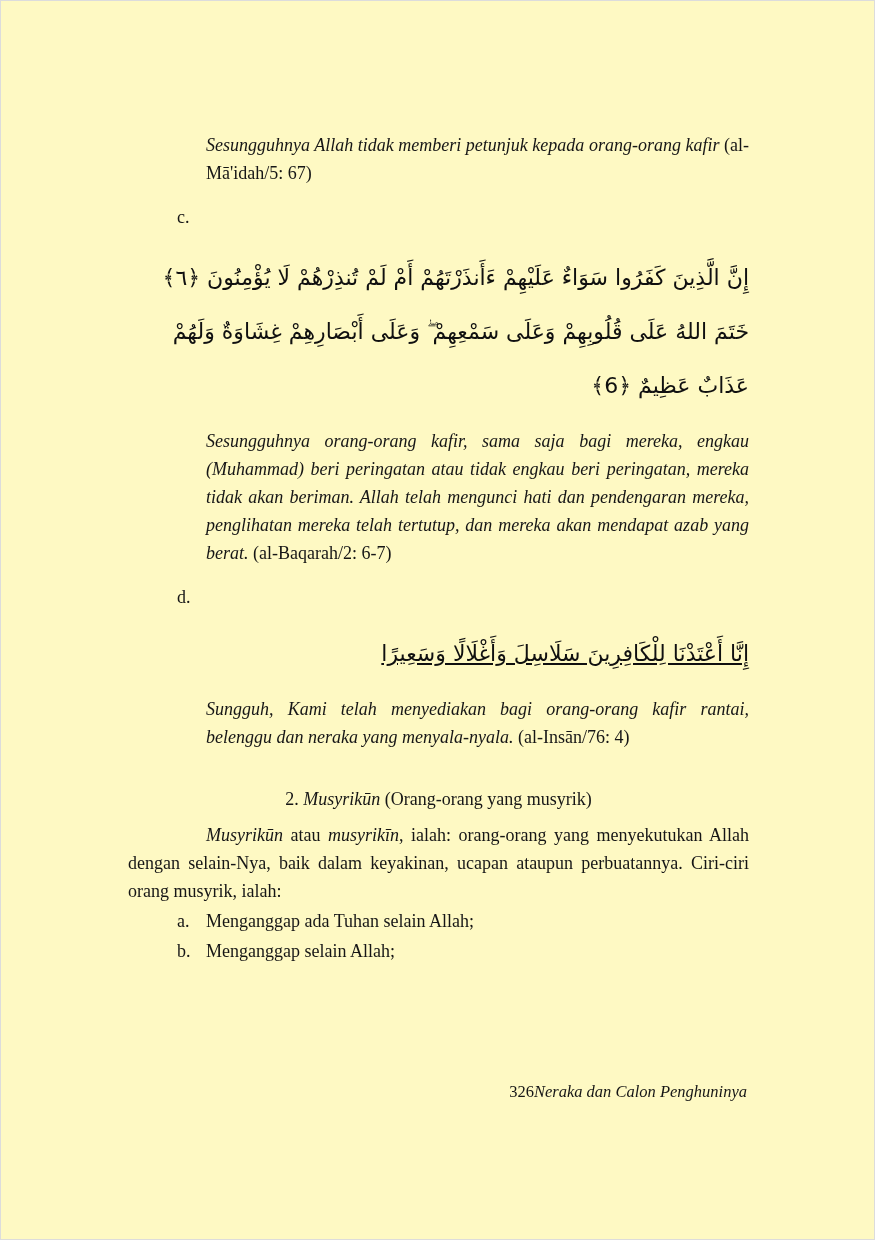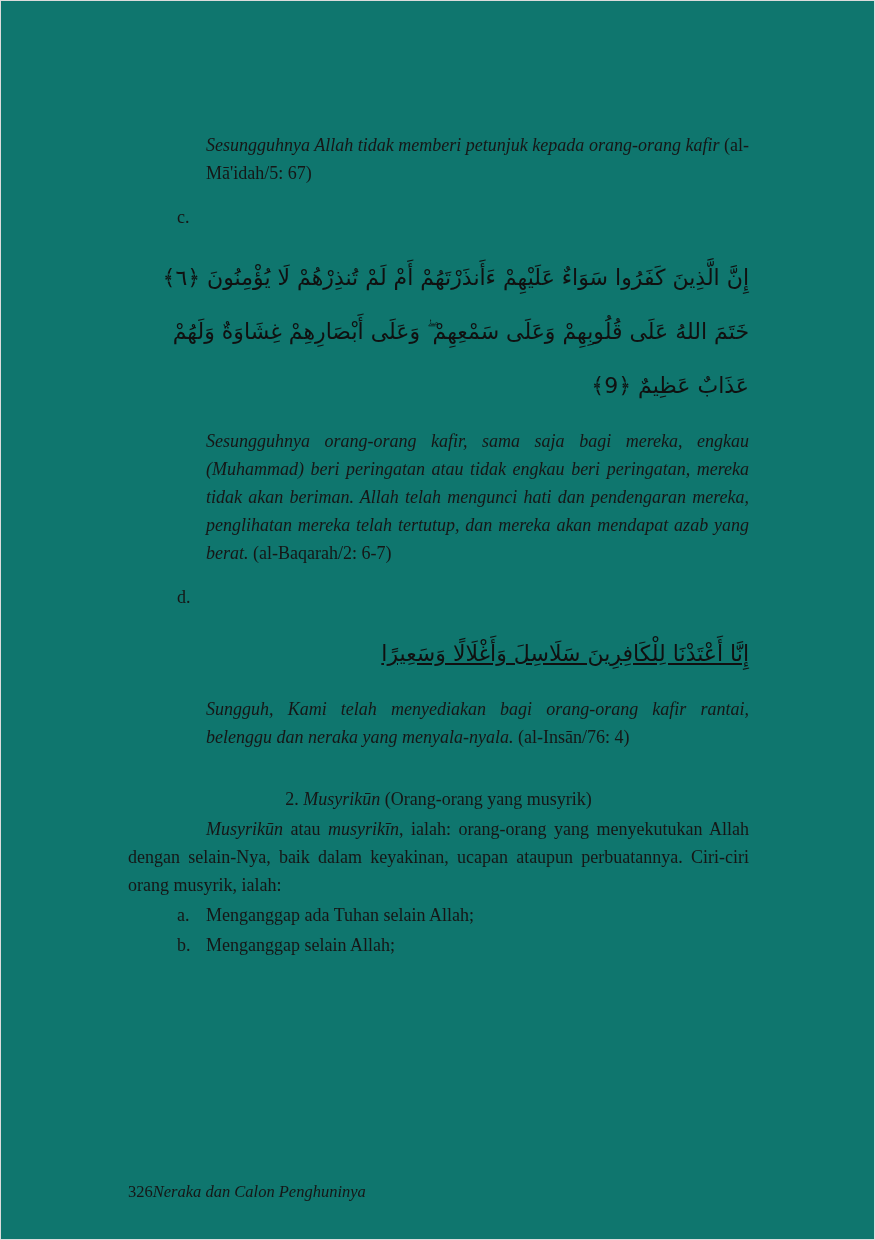--- a/index.html
+++ b/index.html
@@ -1,21 +1,21 @@
 <!DOCTYPE html>
 <html><head>
 <meta charset="utf-8">
 <style>
   html, body { margin: 0; padding: 0; background: #f2f2f2; }
   .page {
     position: relative;
     width: 875px;
     height: 1240px;
     margin: 0 auto;
-    background: #0f766e;
+    background: #fef9c3;
     border: 1px solid #dcdcdc;
     box-sizing: border-box;
     font-family: "Liberation Serif", serif;
     color: #161616;
     overflow: hidden;
   }
   .content {
     position: absolute;
     left: 127px;
     top: 130px;
@@ -44,50 +44,50 @@
     font-size: 22px;
     line-height: 54px;
     margin: 20px 0 4px 0;
     color: #101010;
   }
   .arabic.single { margin: 16px 0 2px 0; text-decoration: underline; }
 
   .trans { margin-top: 14px; }
 
   .section-head { margin-top: 34px; text-align: center; }
-  .para { margin-top: 2px; text-indent: 78px; }
+  .para { margin-top: 8px; text-indent: 78px; }
 
   .footer {
     position: absolute;
     left: 127px;
     right: 127px;
-    top: 1180px;
+    top: 1080px;
     display: flex;
-    justify-content: flex-start;
+    justify-content: flex-end;
     align-items: baseline;
     font-size: 16.5px;
     line-height: 22px;
   }
 </style>
 </head>
 <body>
 
 <div class="page">
   <main class="content">
 
     <p class="quote indent"><span class="it">Sesungguhnya Allah tidak memberi petunjuk kepada orang-orang kafir</span><span> (al-Mā'idah/5: 67)</span></p>
 
     <div class="li major">
       <span class="li-label">c.</span>
     </div>
 
     <div class="arabic">
       <div>إِنَّ الَّذِينَ كَفَرُوا سَوَاءٌ عَلَيْهِمْ ءَأَنذَرْتَهُمْ أَمْ لَمْ تُنذِرْهُمْ لَا يُؤْمِنُونَ ﴿٦﴾</div>
       <div>خَتَمَ اللهُ عَلَى قُلُوبِهِمْ وَعَلَى سَمْعِهِمْ ۖ وَعَلَى أَبْصَارِهِمْ غِشَاوَةٌ وَلَهُمْ</div>
-      <div>عَذَابٌ عَظِيمٌ ﴿9﴾</div>
+      <div>عَذَابٌ عَظِيمٌ ﴿6﴾</div>
     </div>
 
     <p class="trans indent"><span class="it">Sesungguhnya orang-orang kafir, sama saja bagi mereka, engkau (Muhammad) beri peringatan atau tidak engkau beri peringatan, mereka tidak akan beriman. Allah telah mengunci hati dan pendengaran mereka, penglihatan mereka telah tertutup, dan mereka akan mendapat azab yang berat.</span><span> (al-Baqarah/2: 6-7)</span></p>
 
     <div class="li major">
       <span class="li-label">d.</span>
     </div>
 
     <div class="arabic single">
       <div>إِنَّا أَعْتَدْنَا لِلْكَافِرِينَ سَلَاسِلَ وَأَغْلَالًا وَسَعِيرًا</div>

